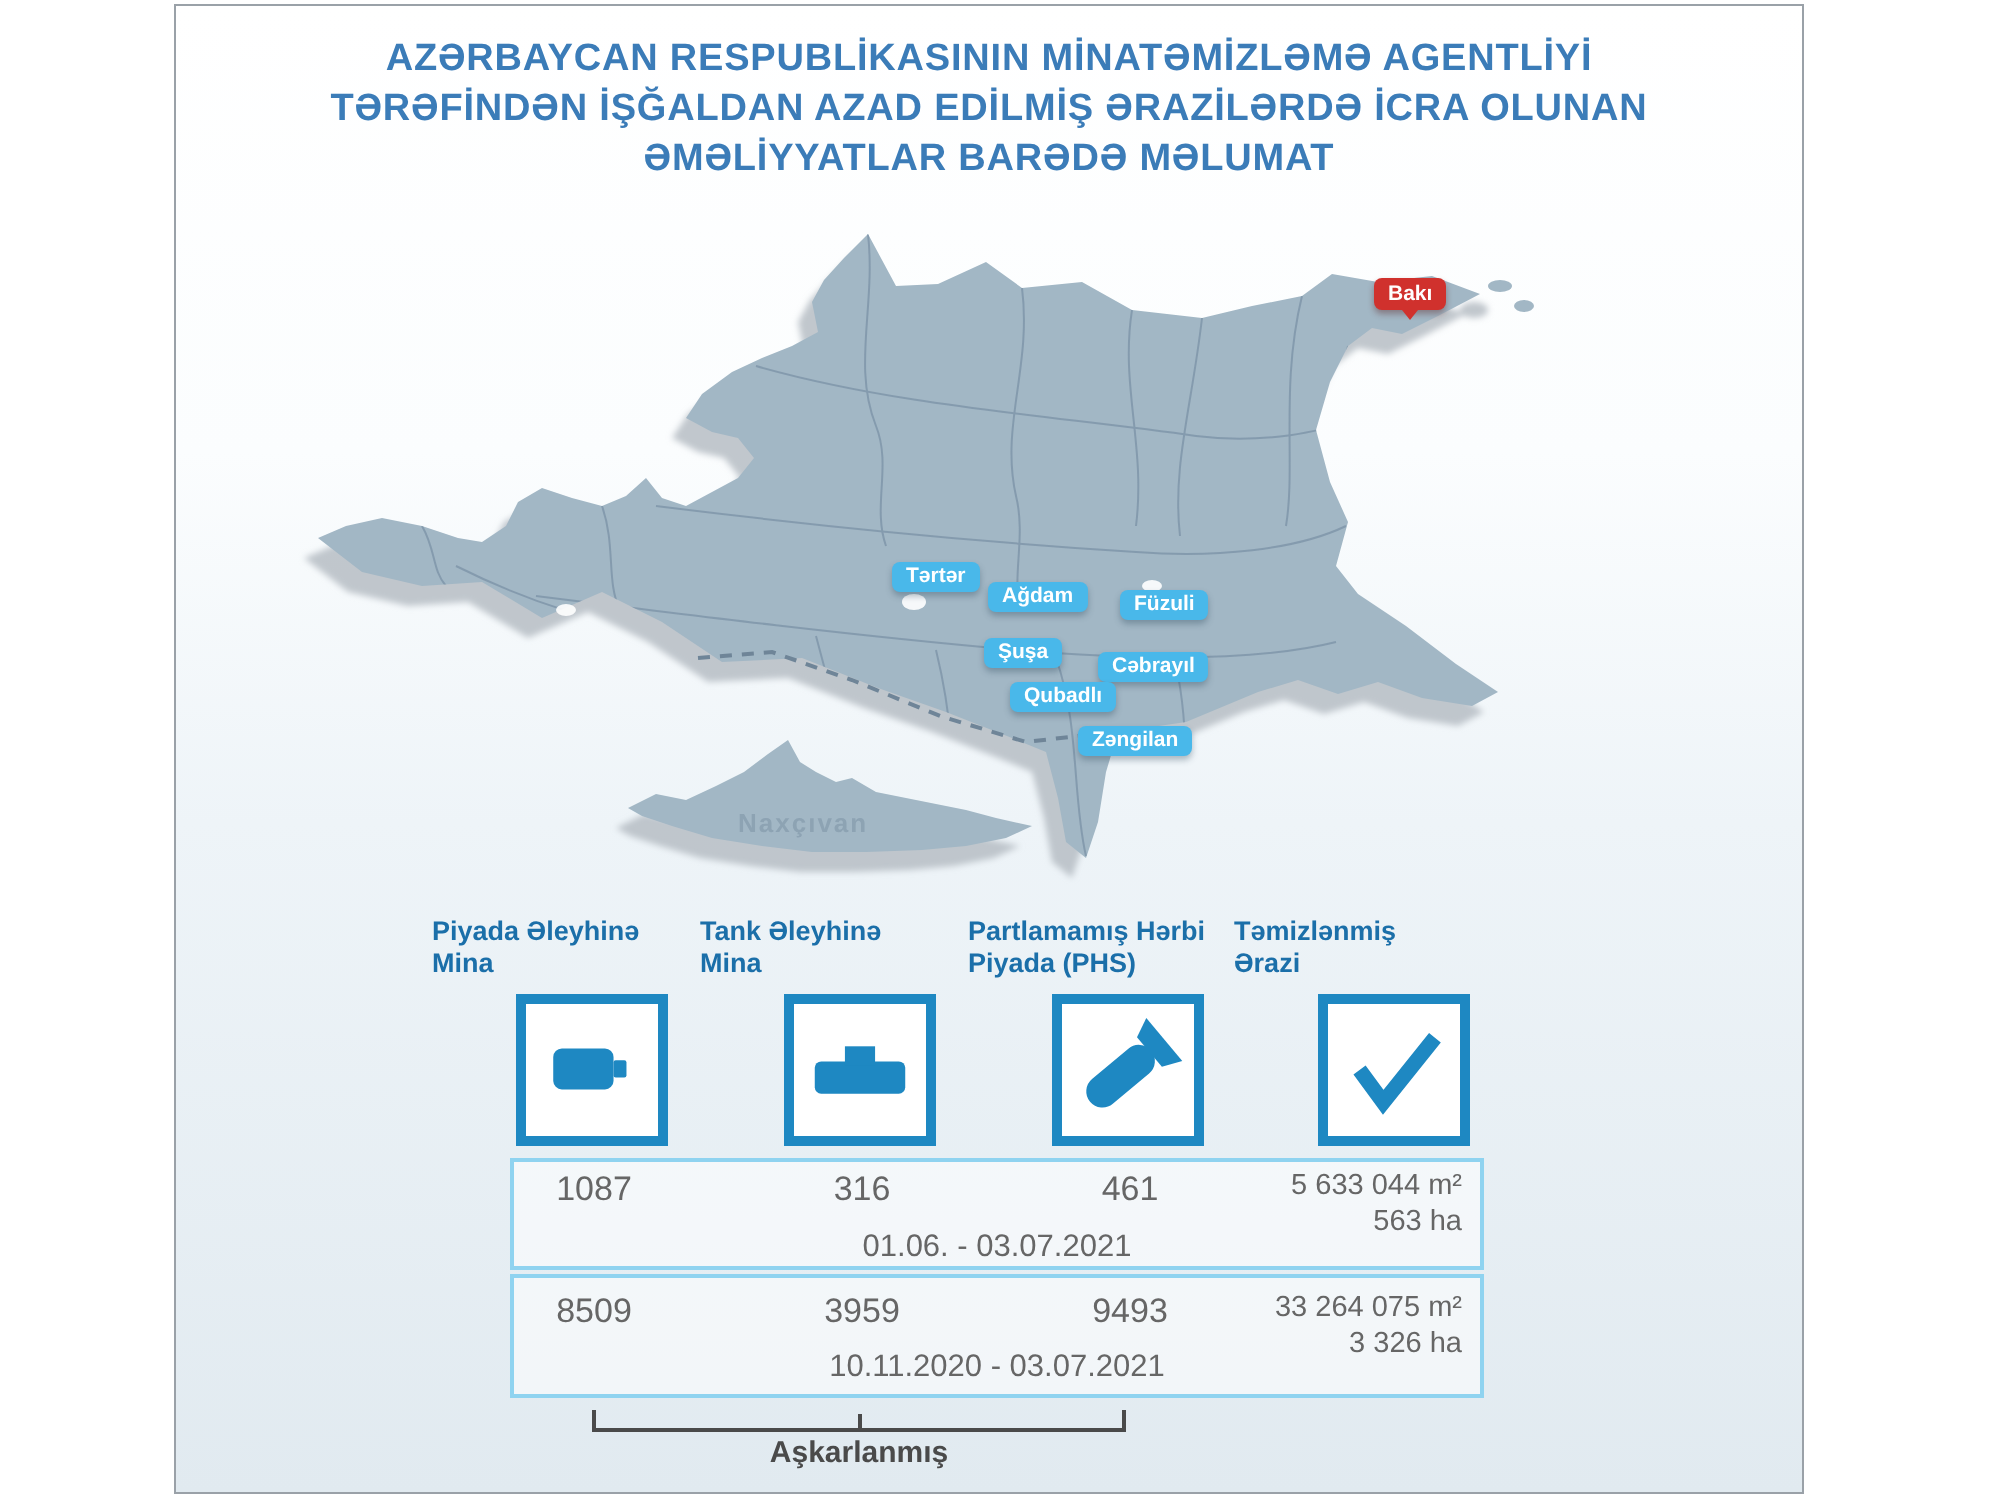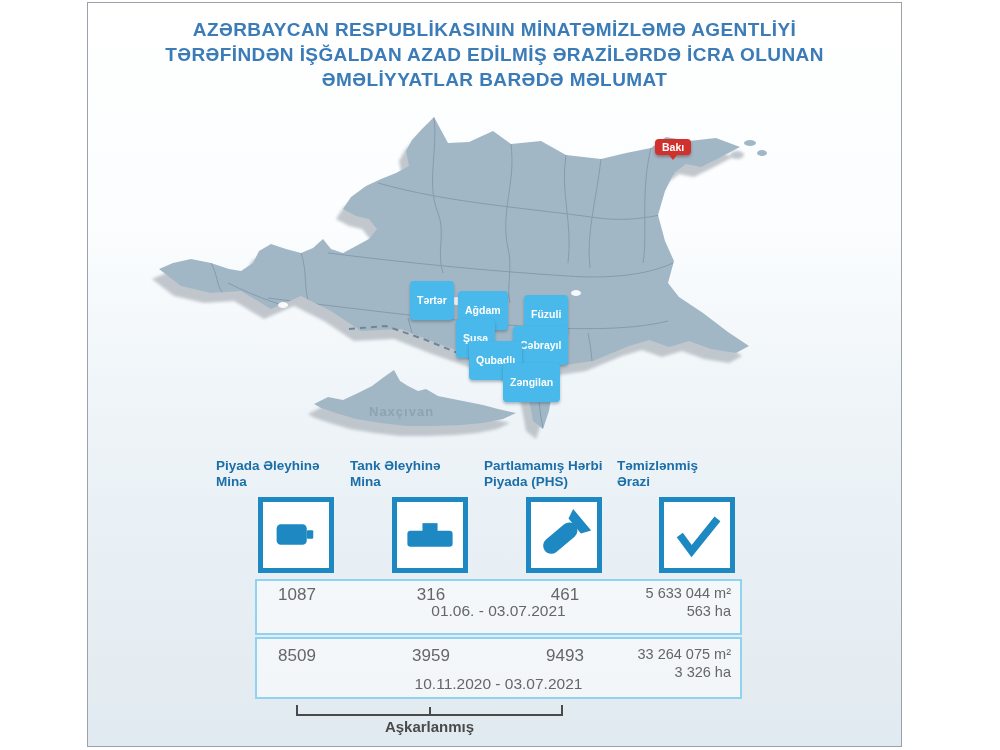--- a/index.html
+++ b/index.html
@@ -15,22 +15,22 @@
   }
   .title{
     position:absolute;left:0;top:14px;width:100%;
     text-align:center;color:#3b7cb8;font-weight:700;
     font-size:19px;line-height:25px;letter-spacing:.4px;
   }
   .map-wrap{position:absolute;left:40px;top:110px;width:760px;height:340px;}
   
   .chip{
     position:absolute;background:#49b8ea;color:#ffffff;font-weight:700;
-    font-size:10.5px;line-height:15px;padding:12px 7px;border-radius:4px;
-    box-shadow:0 2px 3px rgba(40,70,90,.35);white-space:nowrap;
+    font-size:10.5px;line-height:15px;padding:0 7px;border-radius:4px;
+    box-shadow:0 2px 3px rgba(40,70,90,.35);white-space:nowrap;margin-left:36px;
   }
   .pin{
     position:absolute;background:#d0312d;color:#ffffff;font-weight:700;
     font-size:10.5px;line-height:16px;padding:0 7px;border-radius:4px;
     box-shadow:0 2px 3px rgba(90,30,30,.4);white-space:nowrap;
   }
   .pin::after{
     content:"";position:absolute;left:50%;bottom:-5px;margin-left:-4px;
     border-left:4px solid transparent;border-right:4px solid transparent;
     border-top:5px solid #d0312d;
@@ -58,21 +58,21 @@
   .v0{left:-5px;} .v1{left:129px;} .v2{left:263px;}
   .area{
     position:absolute;right:9px;text-align:right;color:#666666;
     font-size:14.5px;line-height:18px;
   }
   .row1 .area{top:3px;} .row2 .area{top:6px;}
   .date{
     position:absolute;left:0;width:100%;text-align:center;color:#666666;
     font-size:15.5px;
   }
-  .row1 .date{bottom:13px;} .row2 .date{bottom:4px;}
+  .row1 .date{bottom:0;} .row2 .date{bottom:4px;}
   
   .bracket{
     position:absolute;left:208px;top:702px;width:267px;height:9px;
     border-bottom:2px solid #4a4a4a;
   }
   .tick{position:absolute;bottom:0;width:2px;height:9px;background:#4a4a4a;}
   .tick.l{left:0;} .tick.m{left:50%;margin-left:-1px;height:7px;} .tick.r{right:0;}
   .bracket-label{
     position:absolute;left:208px;top:715px;width:267px;text-align:center;
     color:#4a4a4a;font-weight:700;font-size:15px;
@@ -142,21 +142,21 @@
         <ellipse cx="448" cy="180" rx="5" ry="3"></ellipse>
       </g>
 
       <path d="M221,216 L258,213 L298,227 L342,245 L385,258 L428,253" fill="none" stroke="#6f8598" stroke-width="2" stroke-dasharray="6,5"></path>
 
       <path fill="#a2b7c5" d="M186,291 L200,284 L215,287 L230,280 L244,273 L256,264 L266,257 L272,268 L280,273 L290,278 L298,276 L310,283 L325,286 L340,289 L355,292 L370,296 L388,300 L375,306 L355,310 L333,312 L305,313 L278,313 L253,310 L228,306 L208,300 L193,295 Z"></path>
       <text class="exclave-text" x="241" y="303">Naxçıvan</text>
     </svg>
   </div>
 
-  <div class="pin" style="left:567px;top:136px;">Bakı</div>
+  <div class="pin" style="left:599px;top:136px;">Bakı</div>
 
   <div class="chip" style="left:322px;top:278px;">Tərtər</div>
   <div class="chip" style="left:370px;top:288px;">Ağdam</div>
   <div class="chip" style="left:436px;top:292px;">Füzuli</div>
   <div class="chip" style="left:368px;top:316px;">Şuşa</div>
   <div class="chip" style="left:425px;top:323px;">Cəbrayıl</div>
   <div class="chip" style="left:381px;top:338px;text-align:center;">Qubadlı</div>
   <div class="chip" style="left:415px;top:360px;">Zəngilan</div>
 
   <div class="col-header" style="left:128px;">

